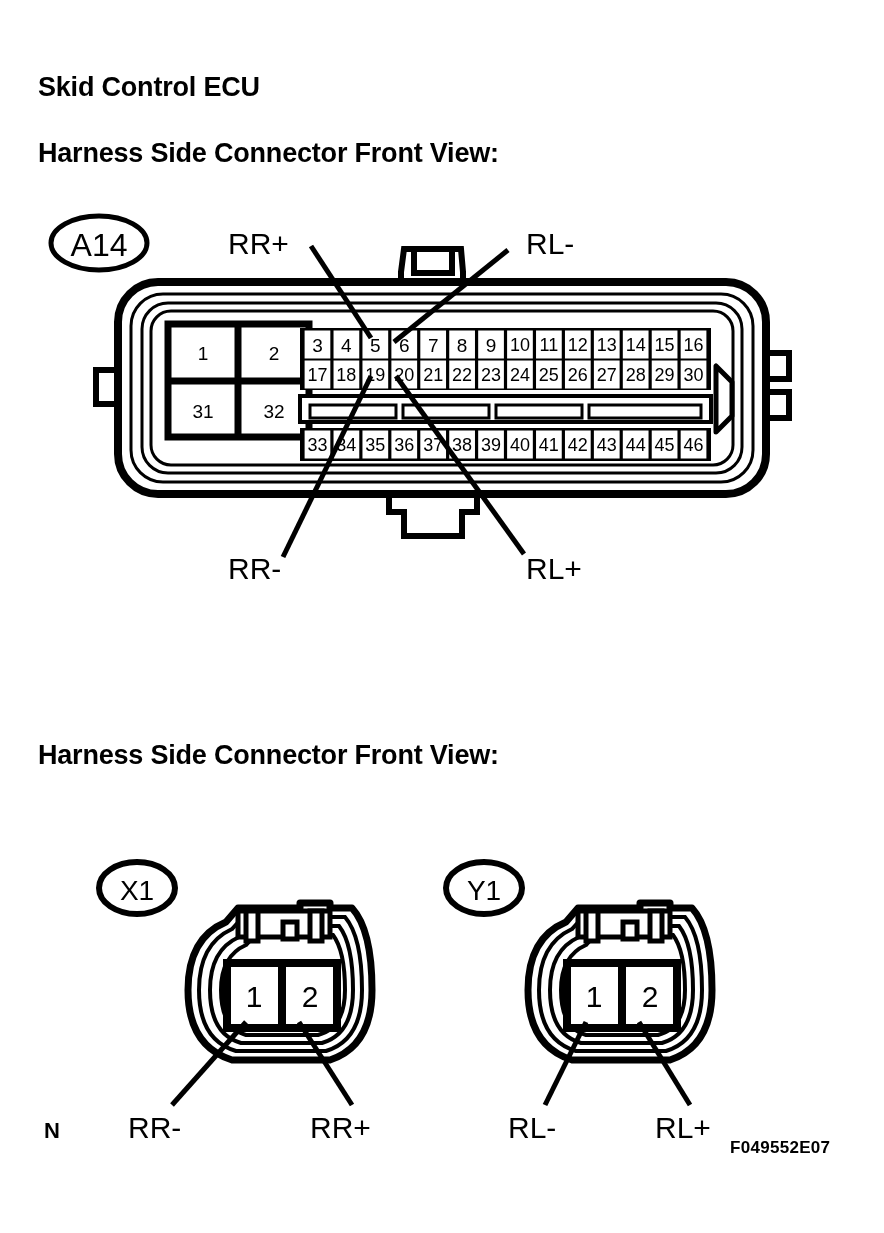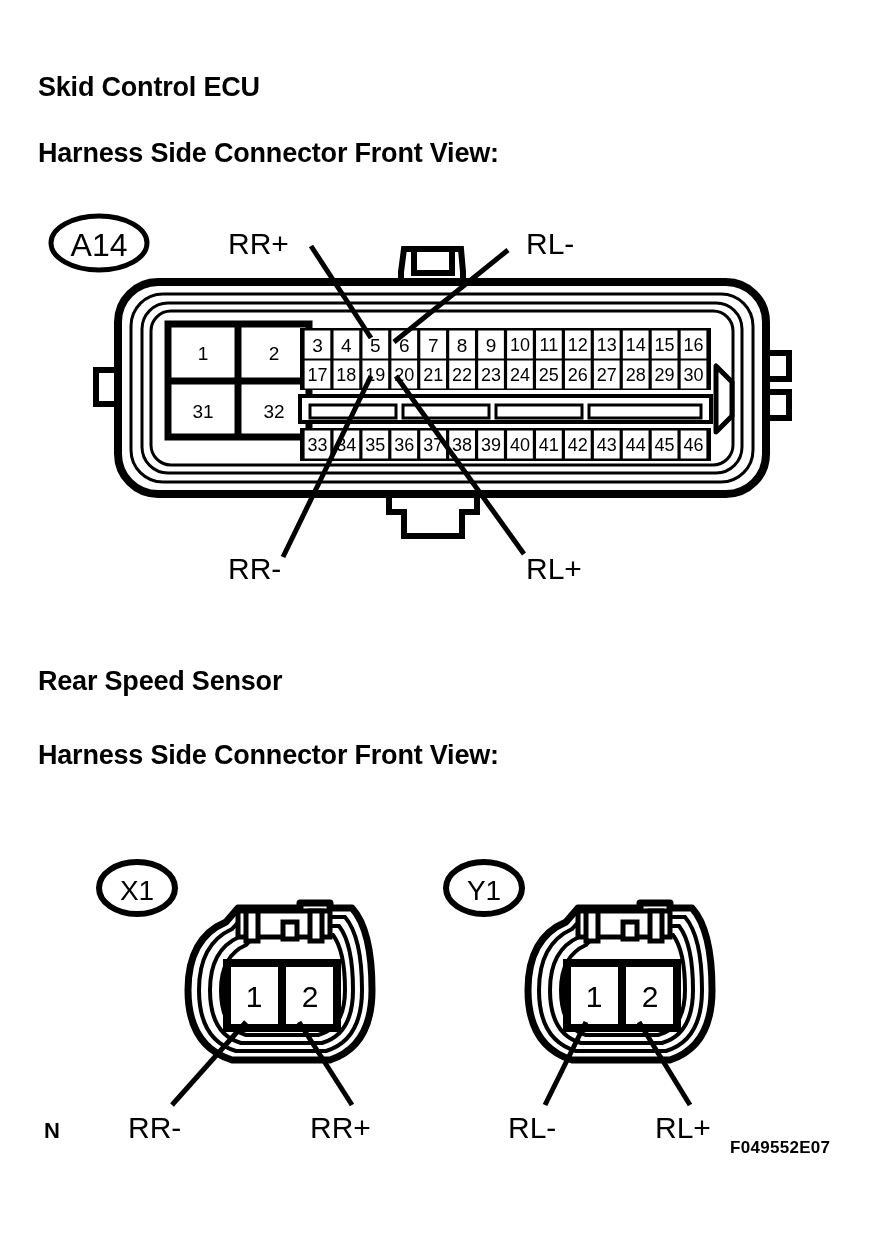--- a/index.html
+++ b/index.html
@@ -84,21 +84,20 @@
     dominant-baseline: central;
   }
 </style>
 </head>
 <body>
 
 <div class="page">
 
   <div class="heading" id="title-ecu">Skid Control ECU</div>
   <div class="heading" id="subtitle-ecu">Harness Side Connector Front View:</div>
-  <div class="heading" id="title-sensor">Rear Speed Sensor</div>
   <div class="heading" id="subtitle-sensor">Harness Side Connector Front View:</div>
 
   <svg class="svg-layer" id="ecu-svg" width="884" height="640" viewBox="0 0 884 640">
 
     <g>
       <ellipse cx="99" cy="243" rx="48" ry="27" fill="#fff" stroke="#000" stroke-width="5"></ellipse>
       <text class="badge" id="ecu-badge-text" x="99" y="245" font-size="32">A14</text>
     </g>
 
     <g>

